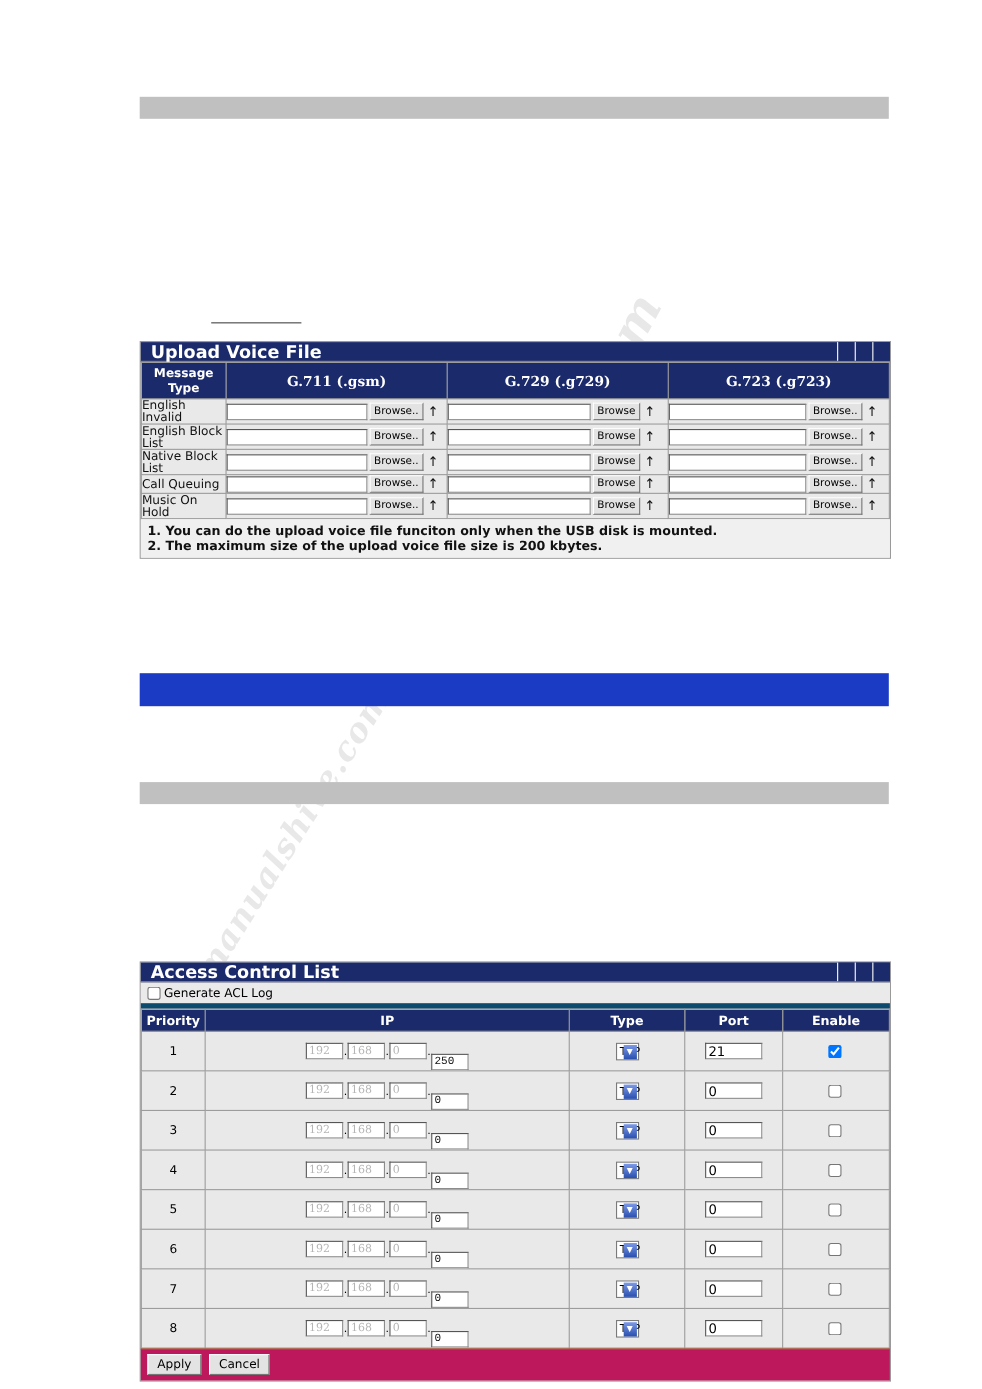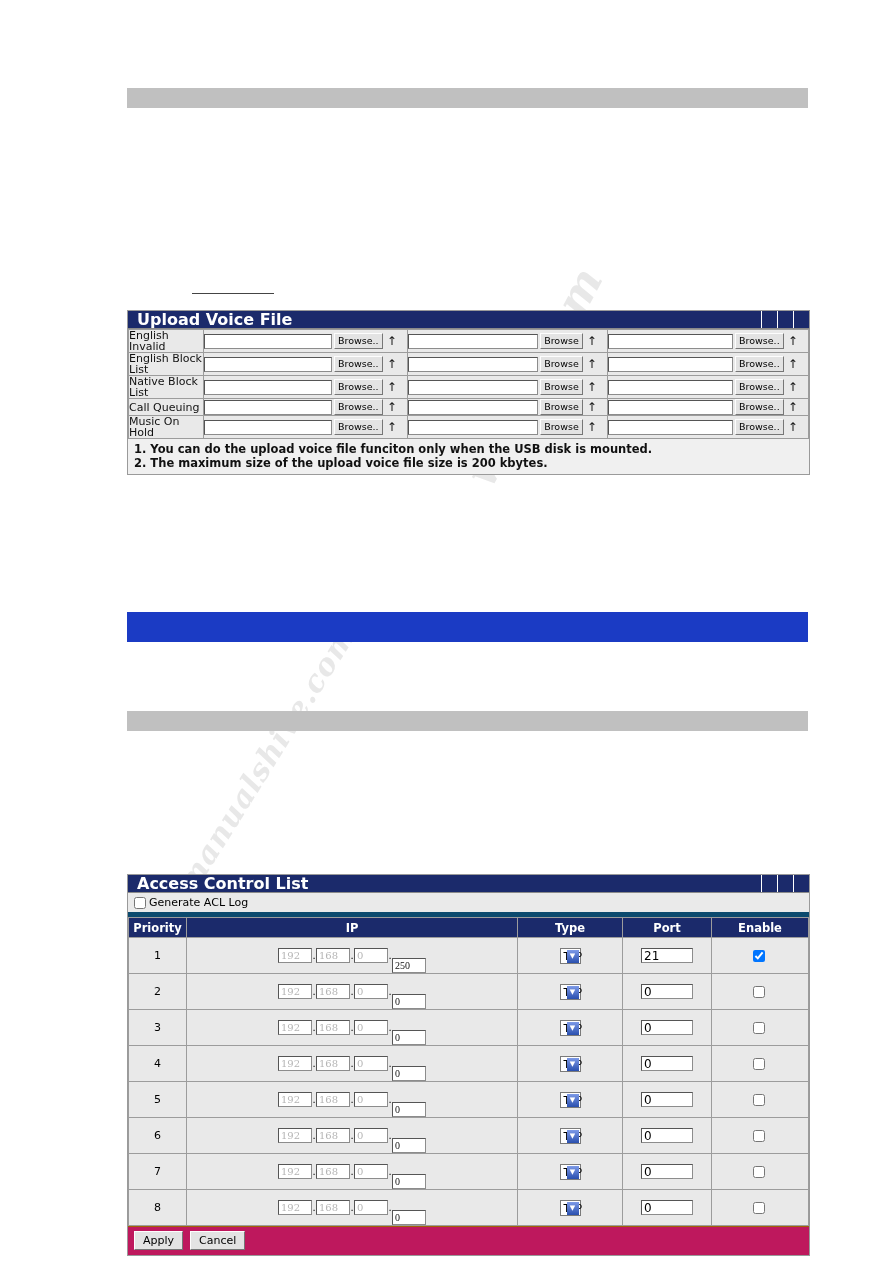--- a/index.html
+++ b/index.html
@@ -218,21 +218,21 @@
     background: #ffffff;
     box-sizing: border-box;
     font-size: 10px;
     color: #b5b5b5;
     text-align: left;
     padding-left: 2px;
     font-family: "DejaVu Serif", serif;
   }
   .ip-box.active {
     color: #111;
-    font-family: Liberation Serif, serif;
+    font-family: Liberation Mono, monospace;
     margin-top: 20px;
   }
   .ip-dot {
     display: inline-block;
     font-size: 10px;
     width: 4px;
   }
   .sel {
     display: inline-block;
     vertical-align: middle;
@@ -310,20 +310,26 @@
     <span>Upload Voice File</span>
     <span class="title-btns">
       <span class="title-btn"></span>
       <span class="title-btn"></span>
       <span class="title-btn"></span>
     </span>
   </div>
 
   <table class="grid">
     <tbody>
+        <tr>
+      <th class="hdr small" style="width:76px;">Message Type</th>
+      <th class="hdr" style="width:200px;">G.711 (.gsm)</th>
+      <th class="hdr" style="width:200px;">G.729 (.g729)</th>
+      <th class="hdr">G.723 (.g723)</th>
+    </tr>
 
     <tr>
       <td class="rowlabel">English Invalid</td>
       <td class="cell-upload">
         <span class="tbox" style="width:128px;"></span><span class="btn-browse">Browse..</span><span class="upload-arrow">↑</span>
       </td>
       <td class="cell-upload">
         <span class="tbox" style="width:130px;"></span><span class="btn-browse">Browse</span><span class="upload-arrow">↑</span>
       </td>
       <td class="cell-upload">

